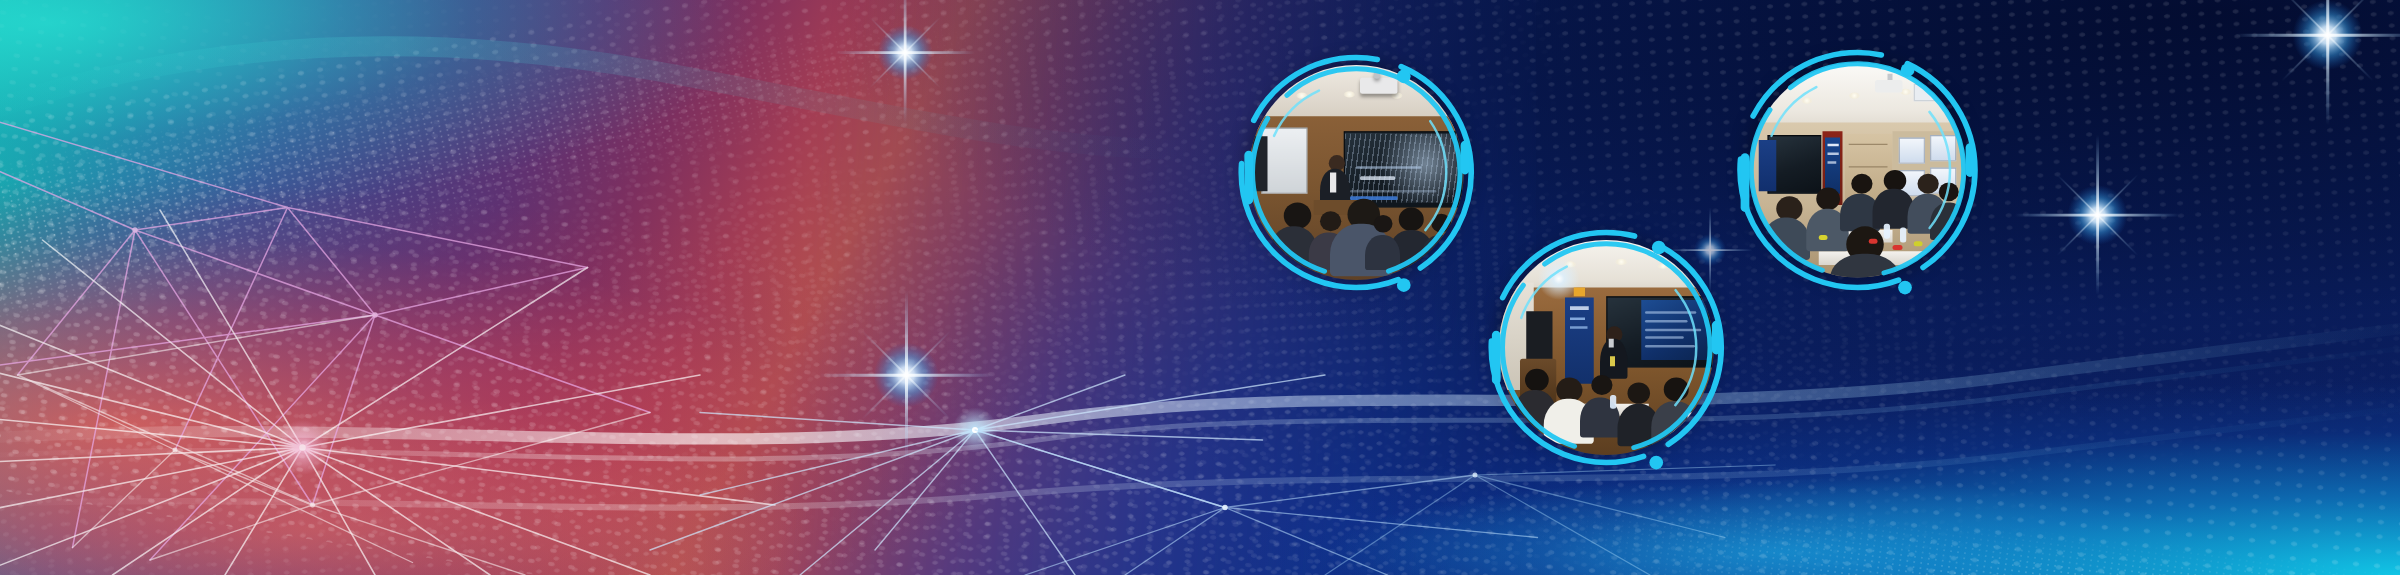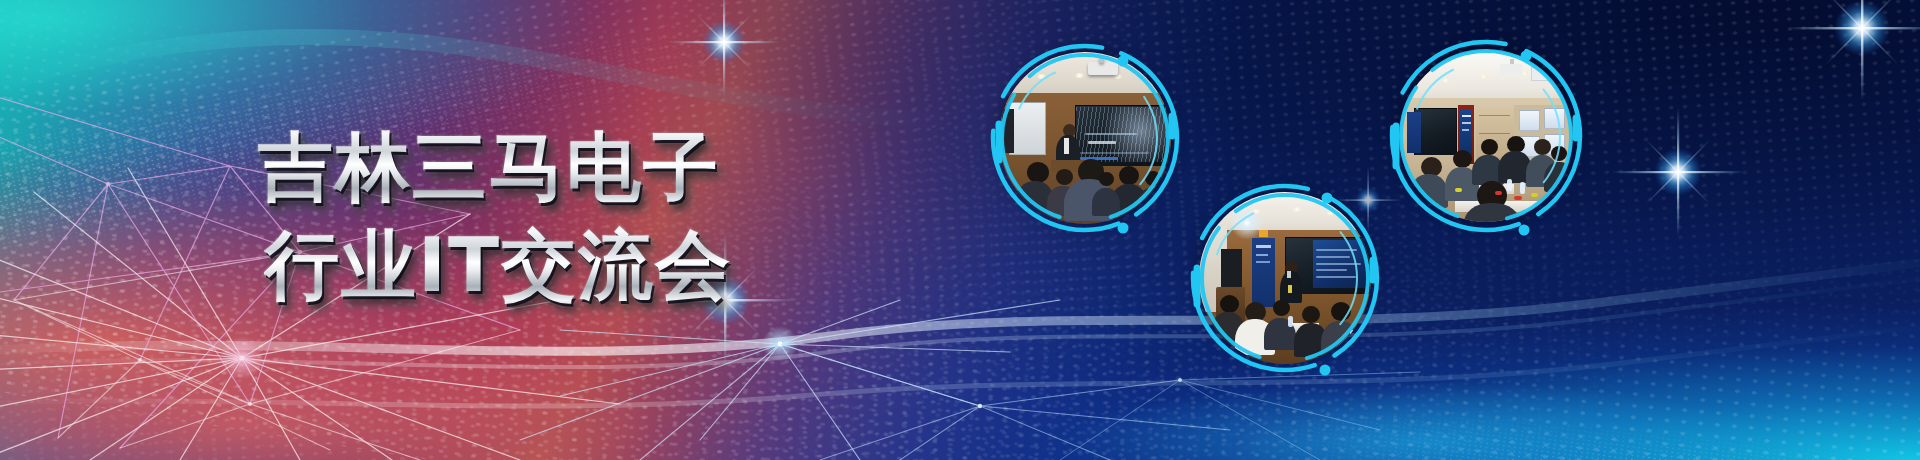--- a/index.html
+++ b/index.html
@@ -304,24 +304,20 @@
                  M980 406 L1230 430 M980 406 L820 460"></path>
       </g>
       <circle cx="980" cy="406" r="2.2" fill="#eaf6ff" opacity=".9"></circle>
       <g stroke="#a8d8f8" stroke-width="1" opacity=".42">
         <path d="M1180 380 L1380 430 M1180 380 L1060 460 M1180 380 L1320 460 M1180 380 L1420 372"></path>
       </g>
       <circle cx="1180" cy="380" r="2" fill="#dff1ff" opacity=".8"></circle>
     </g>
   </svg>
 
-  <div id="title-block">
-    <div class="title-line" id="title-line-1">吉林三马电子</div>
-    <div class="title-line" id="title-line-2">行业IT交流会</div>
-  </div>
 
   <div class="photo-circle" style="left:975px;top:28px;width:220px;height:220px;">
     <div class="photo-clip" style="left:24px;top:24px;width:172px;height:172px;">
       <div class="scene">
         <div class="s-ceil" style="height:30%;"></div>
         <div class="s-wall" style="top:24%;"></div>
         <div class="s-light" style="left:22%;top:13%;width:9px;height:5px;"></div>
         <div class="s-light" style="left:44%;top:12%;width:9px;height:5px;"></div>
         <div class="s-light" style="left:66%;top:13%;width:9px;height:5px;"></div>
         <div class="s-proj" style="left:52%;top:6%;width:30px;height:13px;"></div>

